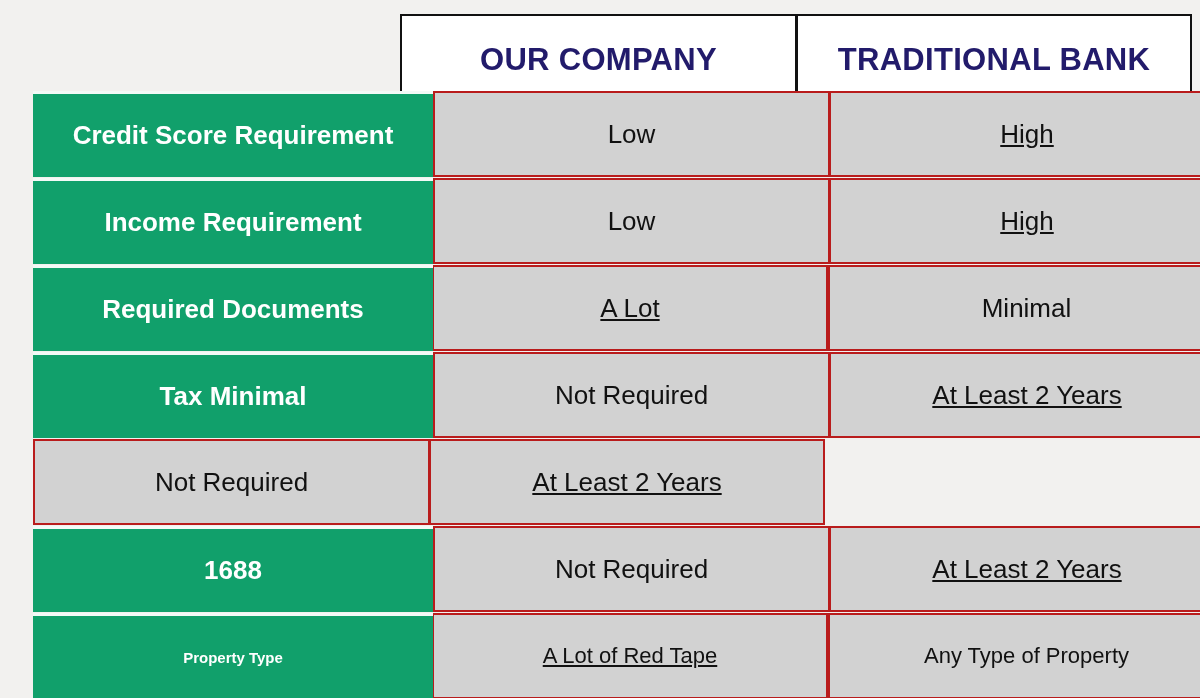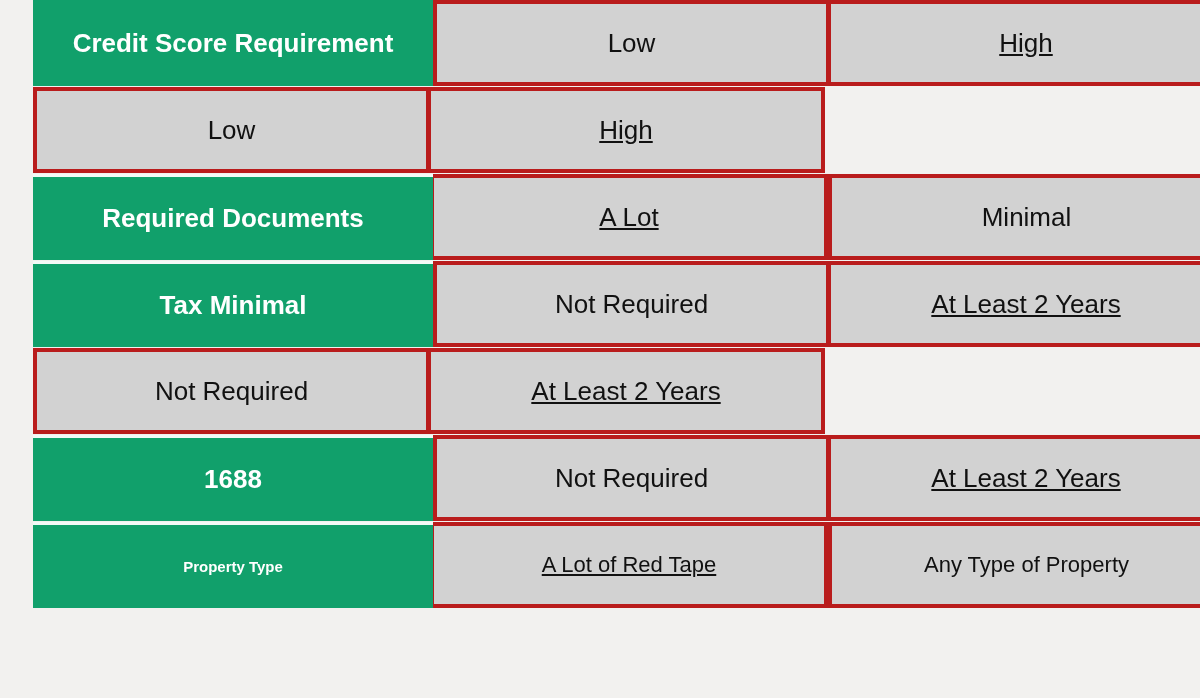--- a/index.html
+++ b/index.html
@@ -92,21 +92,21 @@
   }
   .data-row:first-of-type .label-cell {
     border-top: 0;
     height: 86px;
   }
 
   .value-cell {
     height: 86px;
     box-sizing: border-box;
     background: #d2d2d2;
-    border: 4px solid #b91c1c;
+    border: 2px solid #b91c1c;
     display: flex;
     align-items: center;
     justify-content: center;
     color: #111111;
     font-size: 26px;
     font-weight: normal;
     white-space: nowrap;
     text-align: center;
   }
   .value-cell.col-b {
@@ -122,28 +122,34 @@
 
   
   .data-row.small-type .label-cell { font-size: 15px; }
   .data-row.small-type .value-cell { font-size: 22px; }
 </style>
 </head>
 <body>
 
 <div id="comparison-table">
 
+  <div class="row header-row">
+    <div class="corner-cell"></div>
+    <div class="header-cell col-b">OUR COMPANY</div>
+    <div class="header-cell col-c">TRADITIONAL BANK</div>
+  </div>
 
   <div class="row data-row">
     <div class="label-cell">Credit Score Requirement</div>
     <div class="value-cell col-b">Low</div>
     <div class="value-cell col-c">High</div>
   </div>
 
   <div class="row data-row">
+    <div class="label-cell">Income Requirement</div>
     <div class="value-cell col-b">Low</div>
     <div class="value-cell col-c">High</div>
   </div>
 
   <div class="row data-row">
     <div class="label-cell">Required Documents</div>
     <div class="value-cell col-c">A Lot</div>
     <div class="value-cell col-b">Minimal</div>
   </div>
 

